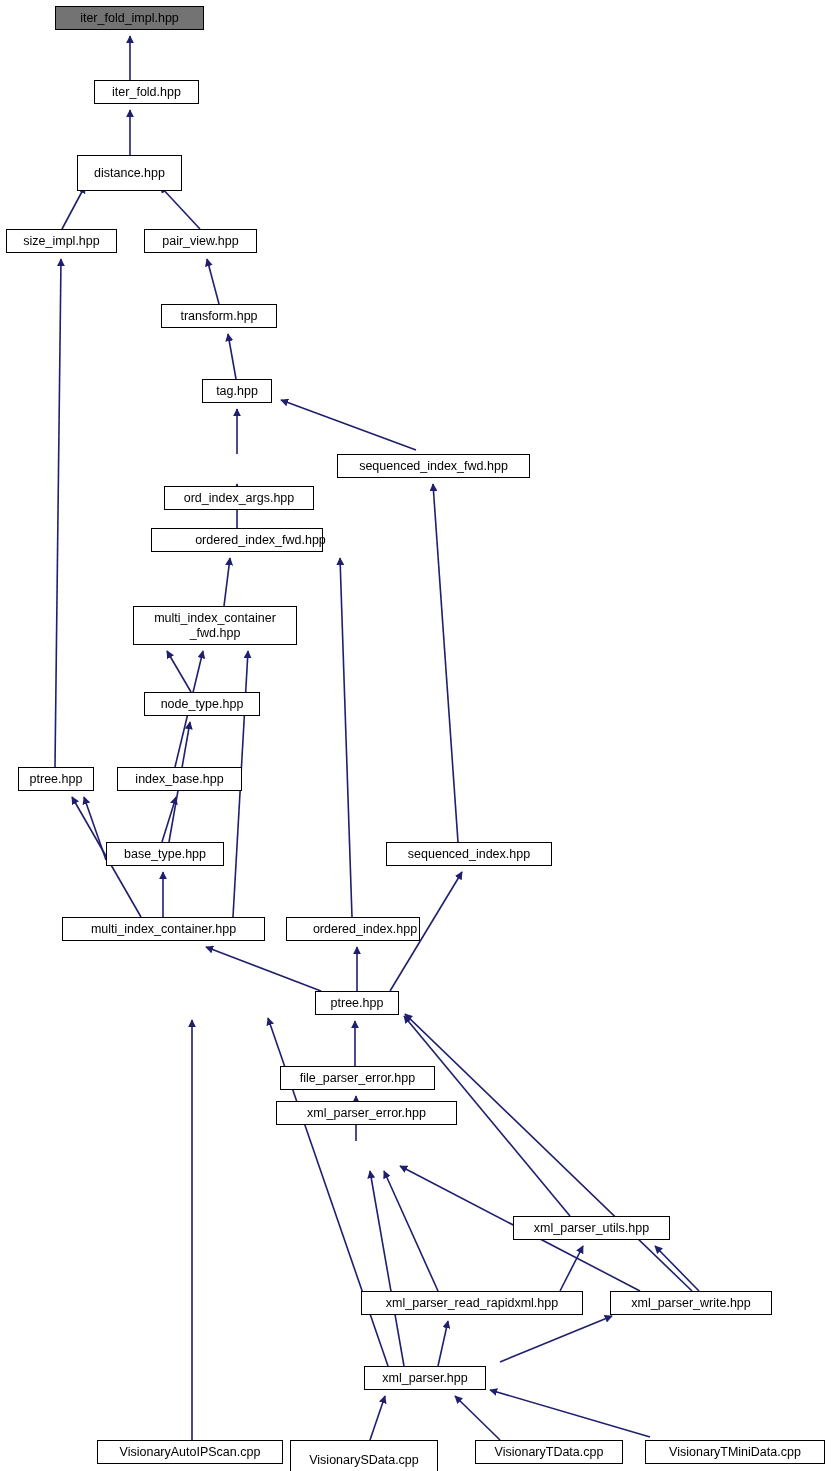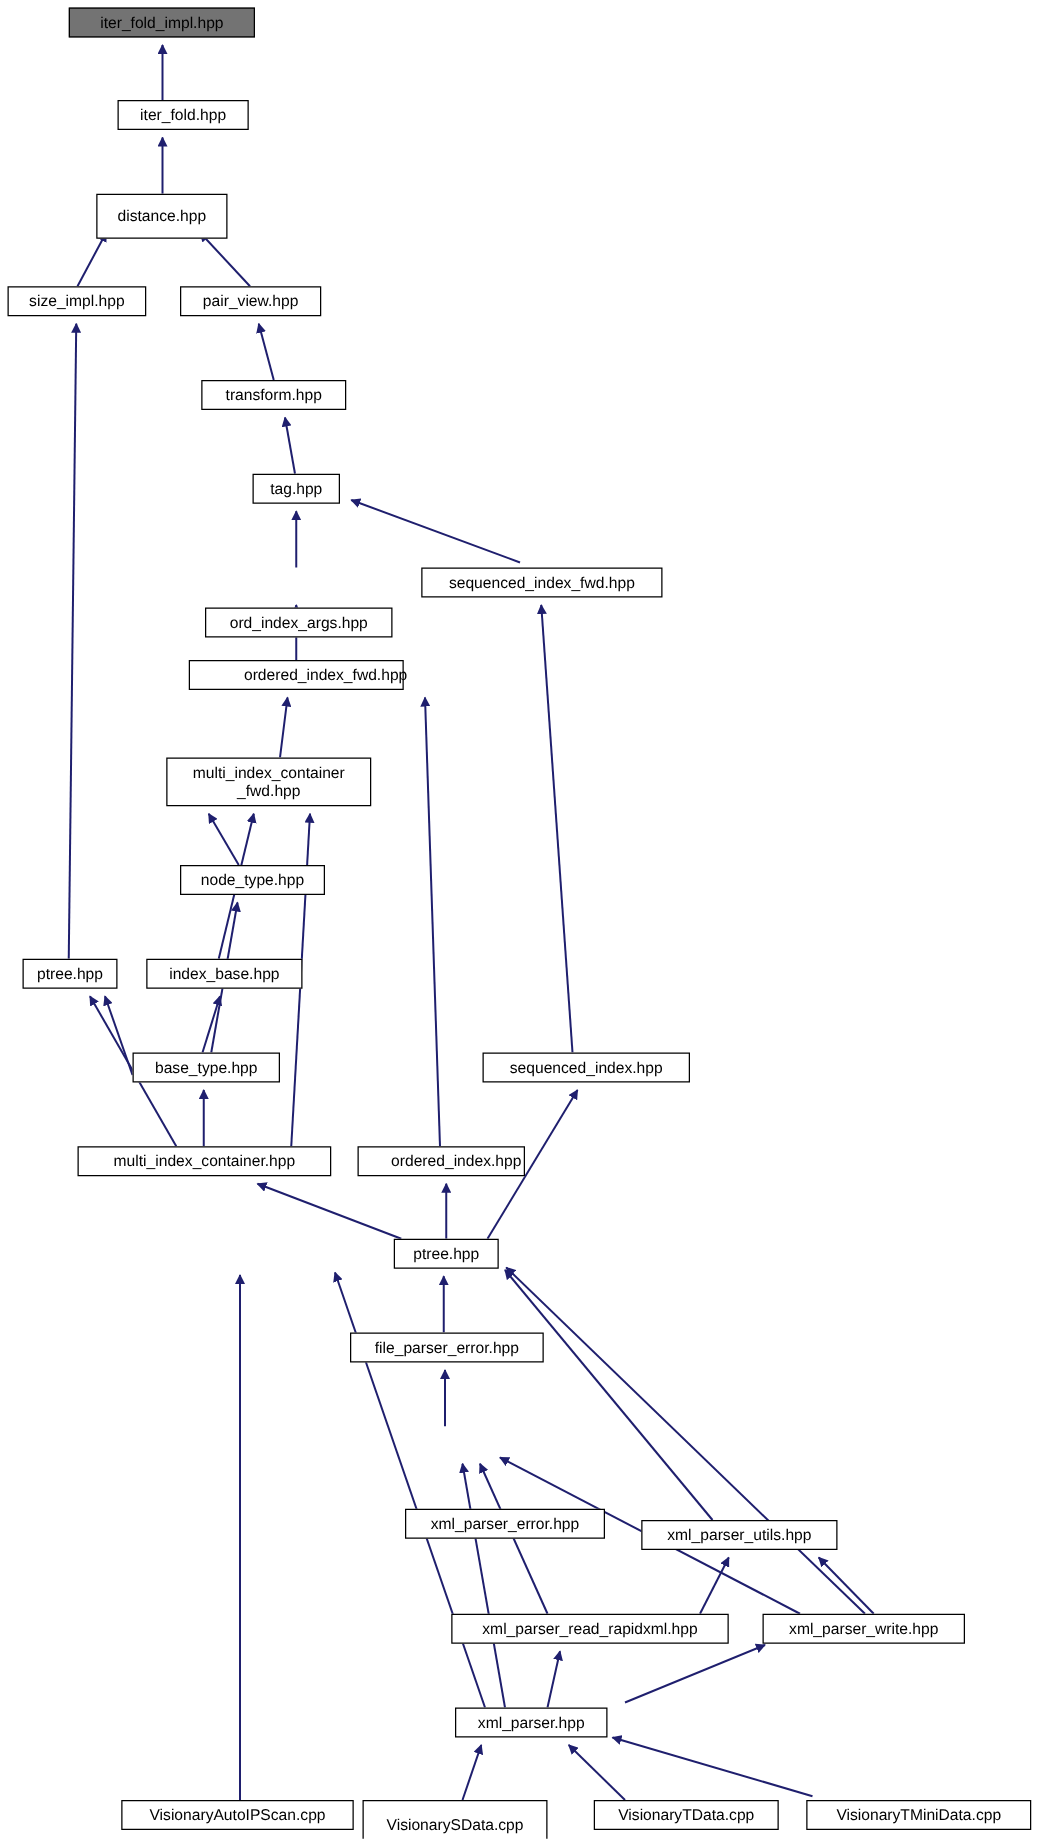--- a/index.html
+++ b/index.html
@@ -109,21 +109,21 @@
 _fwd.hpp</div>
   <div class="node" style="left:144px;top:692px;width:116px;height:24px;">node_type.hpp</div>
   <div class="node" style="left:18px;top:767px;width:76px;height:24px;">ptree.hpp</div>
   <div class="node" style="left:117px;top:767px;width:125px;height:24px;">index_base.hpp</div>
   <div class="node" style="left:106px;top:842px;width:118px;height:24px;">base_type.hpp</div>
   <div class="node" style="left:386px;top:842px;width:166px;height:24px;">sequenced_index.hpp</div>
   <div class="node" style="left:62px;top:917px;width:203px;height:24px;">multi_index_container.hpp</div>
   <div class="node" style="left:286px;top:917px;width:134px;height:24px;padding-left:24px;">ordered_index.hpp</div>
   <div class="node" style="left:315px;top:991px;width:84px;height:24px;">ptree.hpp</div>
   <div class="node" style="left:280px;top:1066px;width:155px;height:24px;">file_parser_error.hpp</div>
-  <div class="node" style="left:276px;top:1207px;width:160px;height:24px;margin-left:48px;">xml_parser_error.hpp</div>
+  <div class="node" style="left:276px;top:1101px;width:181px;height:24px;">xml_parser_error.hpp</div>
   <div class="node" style="left:513px;top:1216px;width:157px;height:24px;">xml_parser_utils.hpp</div>
   <div class="node" style="left:361px;top:1291px;width:222px;height:24px;">xml_parser_read_rapidxml.hpp</div>
   <div class="node" style="left:610px;top:1291px;width:162px;height:24px;">xml_parser_write.hpp</div>
   <div class="node" style="left:364px;top:1366px;width:122px;height:24px;">xml_parser.hpp</div>
   <div class="node" style="left:97px;top:1440px;width:186px;height:24px;">VisionaryAutoIPScan.cpp</div>
   <div class="node" style="left:290px;top:1440px;width:148px;height:40px;">VisionarySData.cpp</div>
   <div class="node" style="left:475px;top:1440px;width:148px;height:24px;">VisionaryTData.cpp</div>
   <div class="node" style="left:645px;top:1440px;width:180px;height:24px;">VisionaryTMiniData.cpp</div>
 </div>
 

